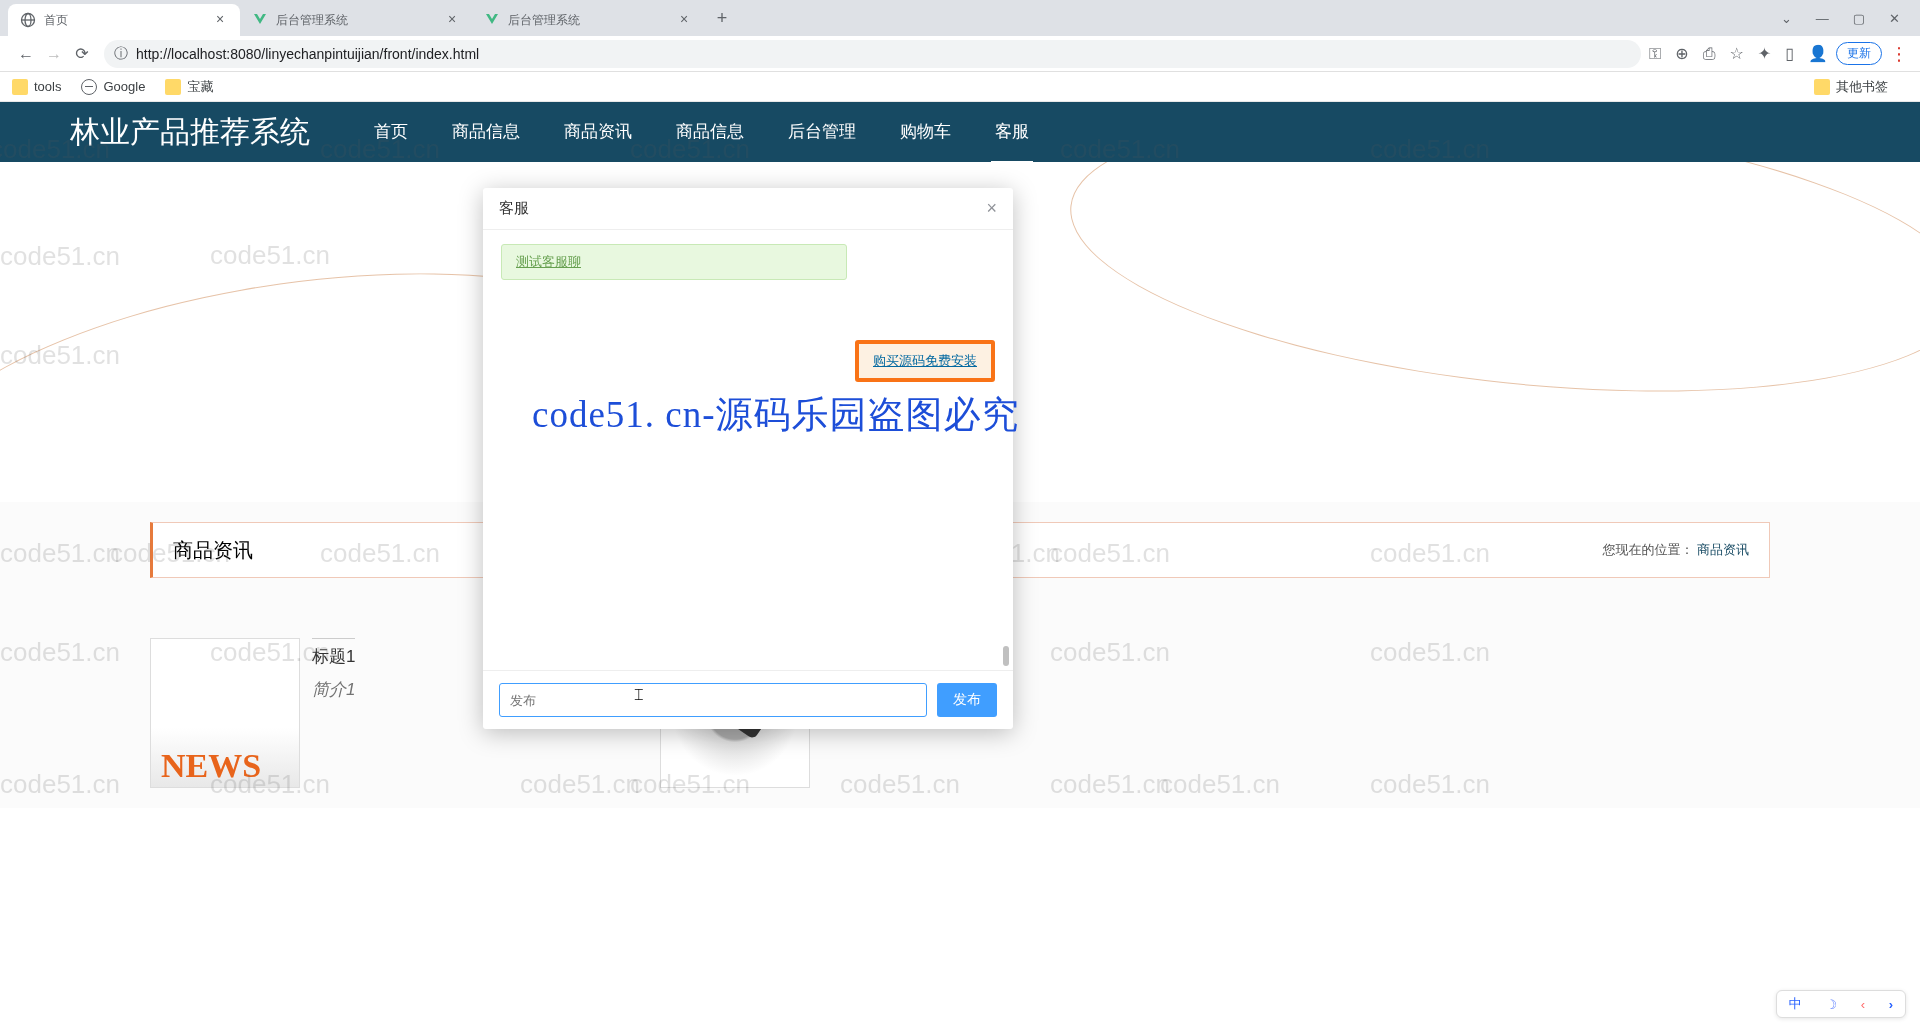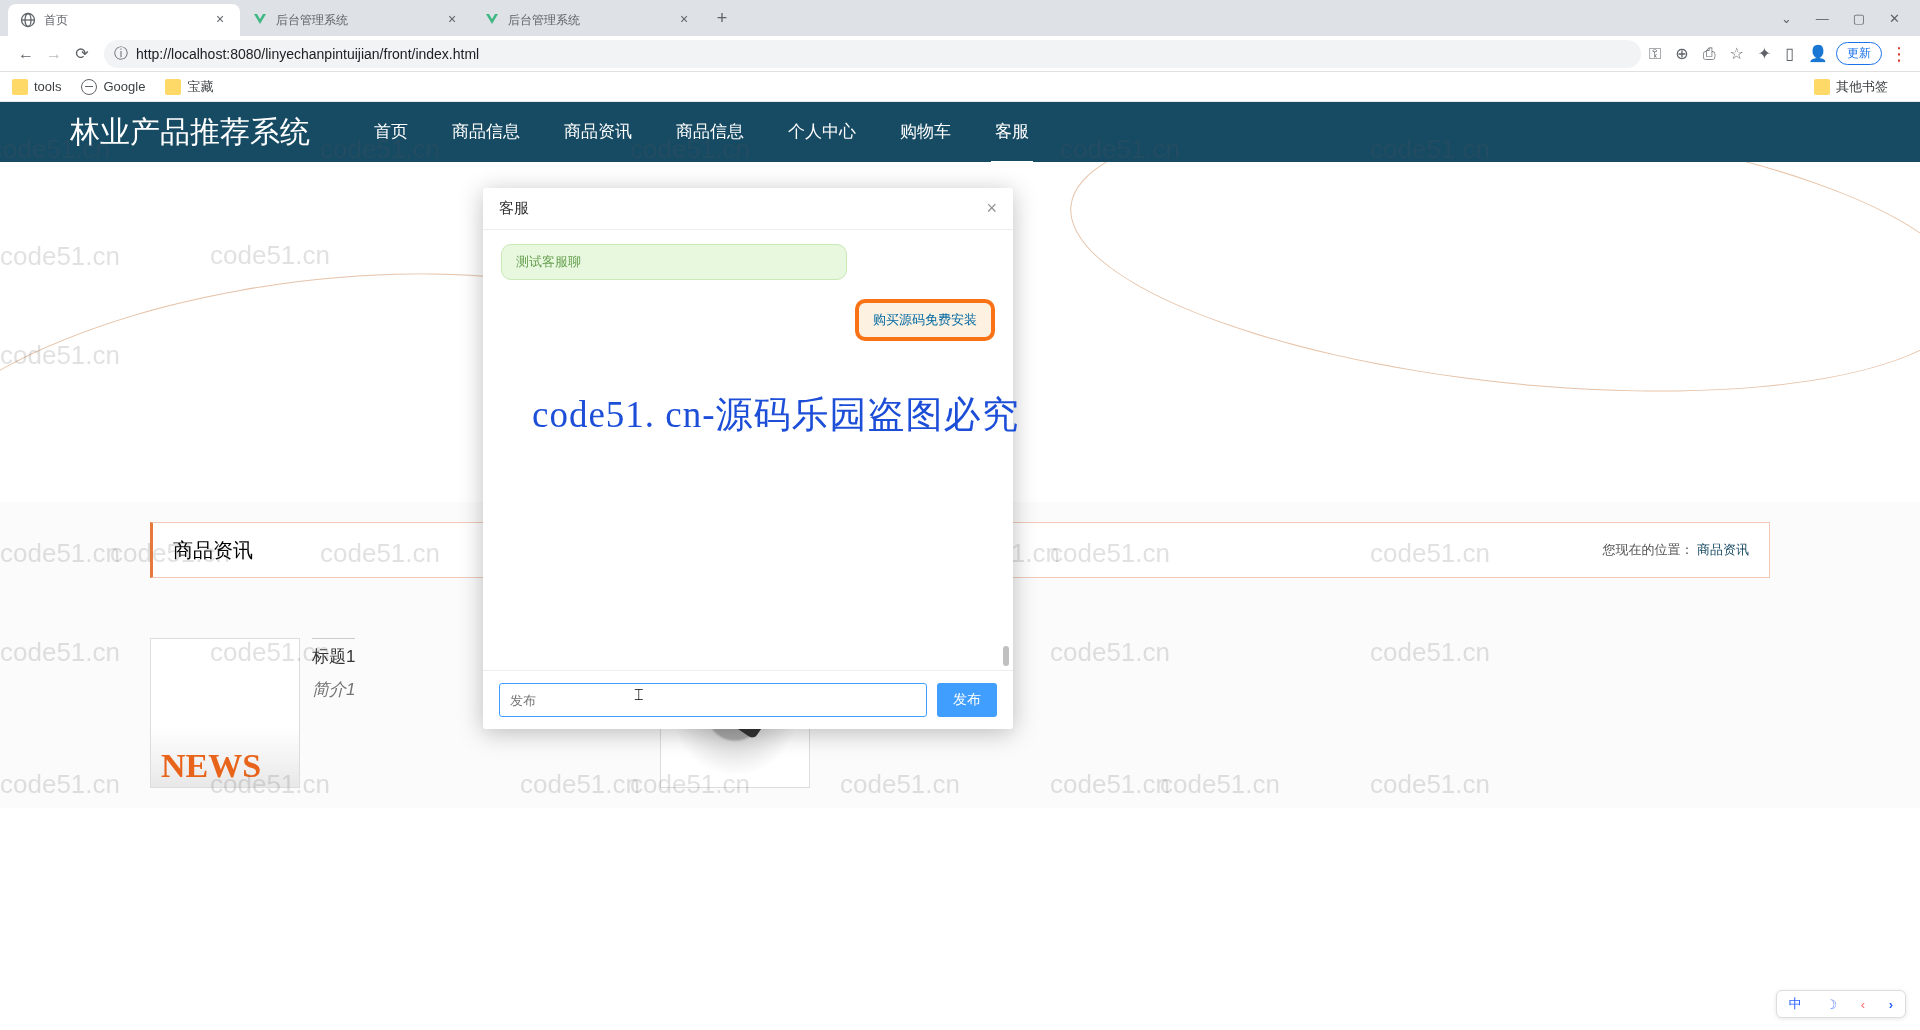--- a/index.html
+++ b/index.html
@@ -75,21 +75,21 @@
 
 .thumb1 { background:linear-gradient(#fff 60%, #e8e8e8); }
 .thumb1::after{content:"NEWS";position:absolute;left:10px;bottom:2px;font-size:34px;font-weight:900;color:#e8641b;font-family:Arial Black;}
 .thumb2 { background:radial-gradient(circle at 50% 50%, #aaa 25%, #ddd 28%, #fff 60%); }
 .thumb2::after{content:"";position:absolute;width:28px;height:80px;background:#333;left:90px;top:20px;transform:rotate(35deg);border-radius:6px;}
 .modal { position:absolute; left:483px; top:188px; width:530px; background:#fff; border-radius:3px; box-shadow:0 4px 24px rgba(0,0,0,.25); z-index:40; }
 .modal-head { display:flex; align-items:center; padding:10px 16px; border-bottom:1px solid #eee; font-size:15px; }
 .modal-head .ttl { flex:1; color:#333; }
 .modal-close { font-size:18px; color:#909399; cursor:pointer; }
 .modal-body { height:440px; overflow-y:auto; padding:14px 18px; position:relative; }
-.msg { max-width:70%; padding:8px 14px; border-radius:10px; font-size:13px; margin-bottom:19px; position:relative; }
+.msg { max-width:70%; padding:8px 14px; border-radius:3px; font-size:13px; margin-bottom:60px; position:relative;text-decoration:underline; }
 .msg.left { background:#e8f8df; border:1px solid #c8e9b6; color:#67a050; }
 .msg.right { background:#fdf1e2; border:4px solid #f97316; color:#0369a1; float:right; }
 .clr { clear:both; }
 .modal-foot { display:flex; padding:12px 16px; border-top:1px solid #eee; gap:10px; }
 .modal-foot input { flex:1; height:34px; border:1px solid #409eff; border-radius:3px; padding:0 10px; font-size:13px; outline:none; }
 .modal-foot button { width:60px; height:34px; background:#409eff; color:#fff; border:none; border-radius:3px; font-size:14px; cursor:pointer; }
 .scroll-ind { position:absolute; right:4px; top:0; bottom:0; width:6px; }
 .scroll-ind::after{content:"";position:absolute;right:0;bottom:4px;width:6px;height:20px;background:#c0c0c0;border-radius:3px;}
 
 
@@ -183,21 +183,21 @@
     </div>
 </div>
 
 <div class="site-nav">
   <div class="brand">林业产品推荐系统</div>
   <div class="nav-links">
     <a>首页</a>
     <a>商品信息</a>
     <a>商品资讯</a>
     <a>商品信息</a>
-    <a>个人中心</a>
+    <a>后台管理</a>
     <a>购物车</a>
     <a class="active">客服</a>
   </div>
 </div>
 
 <div class="hero"></div>
 
 <div class="content">
   <div class="sec-head">
     <h2>商品资讯</h2>

